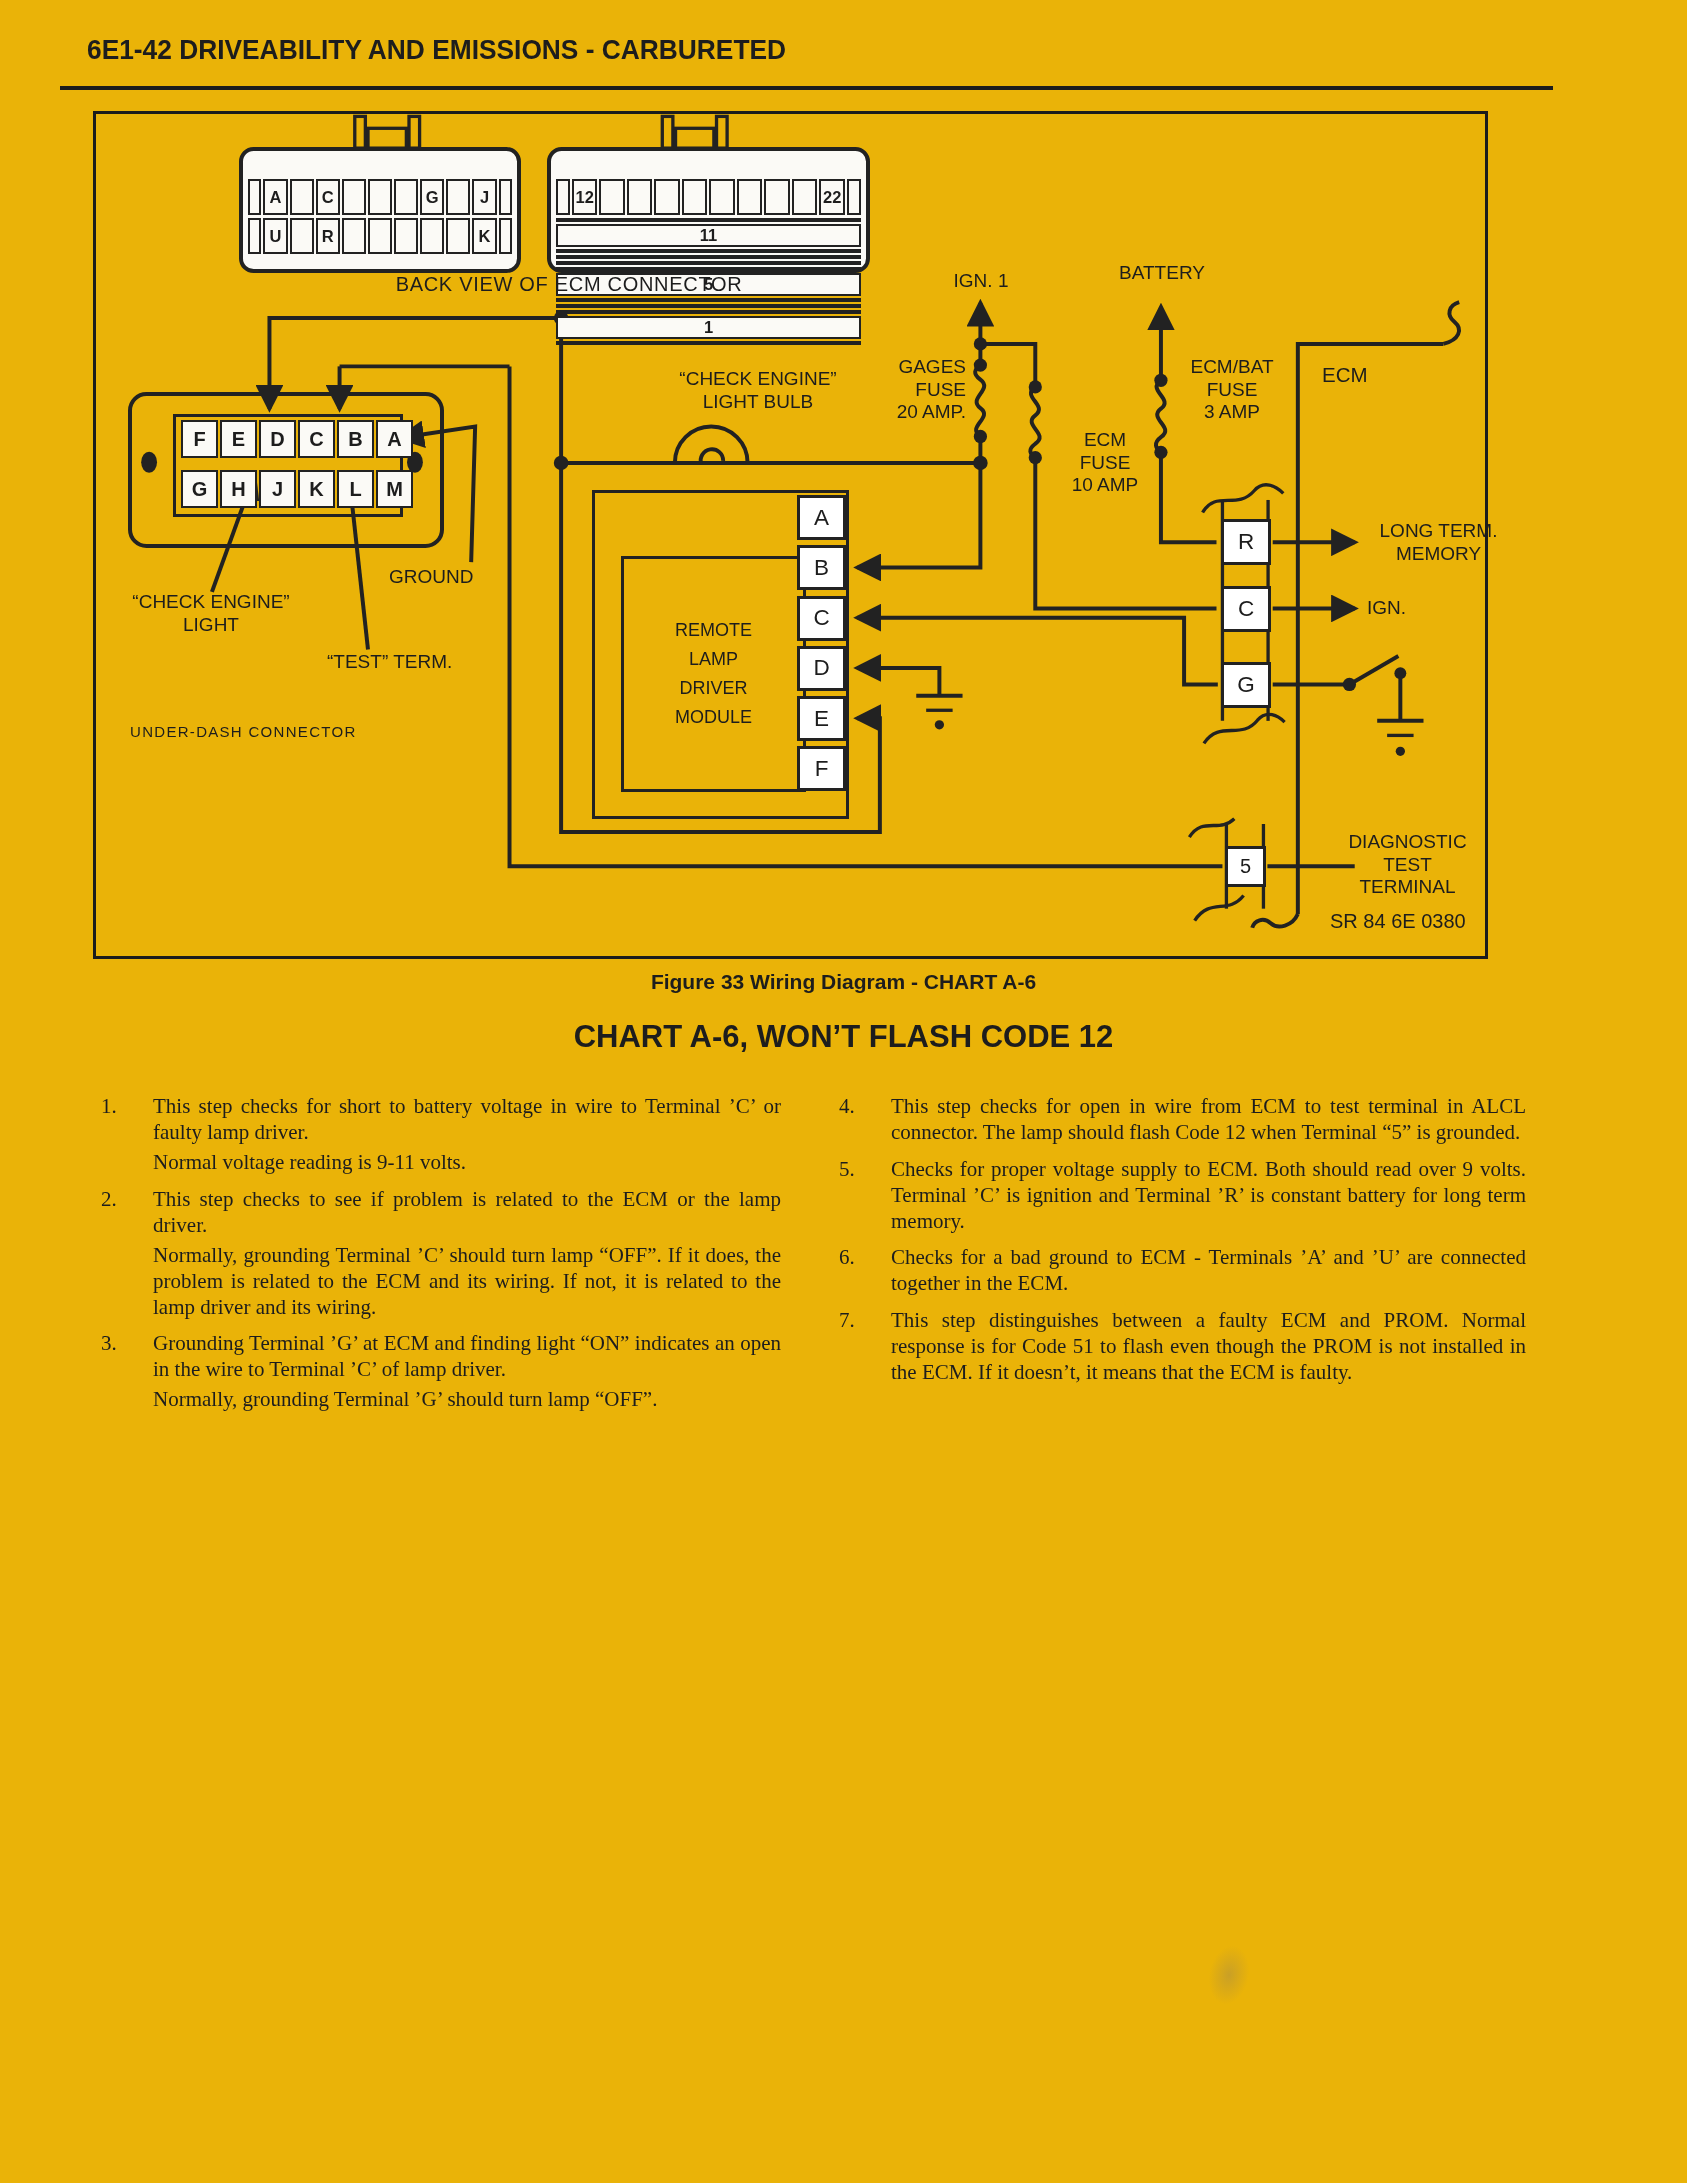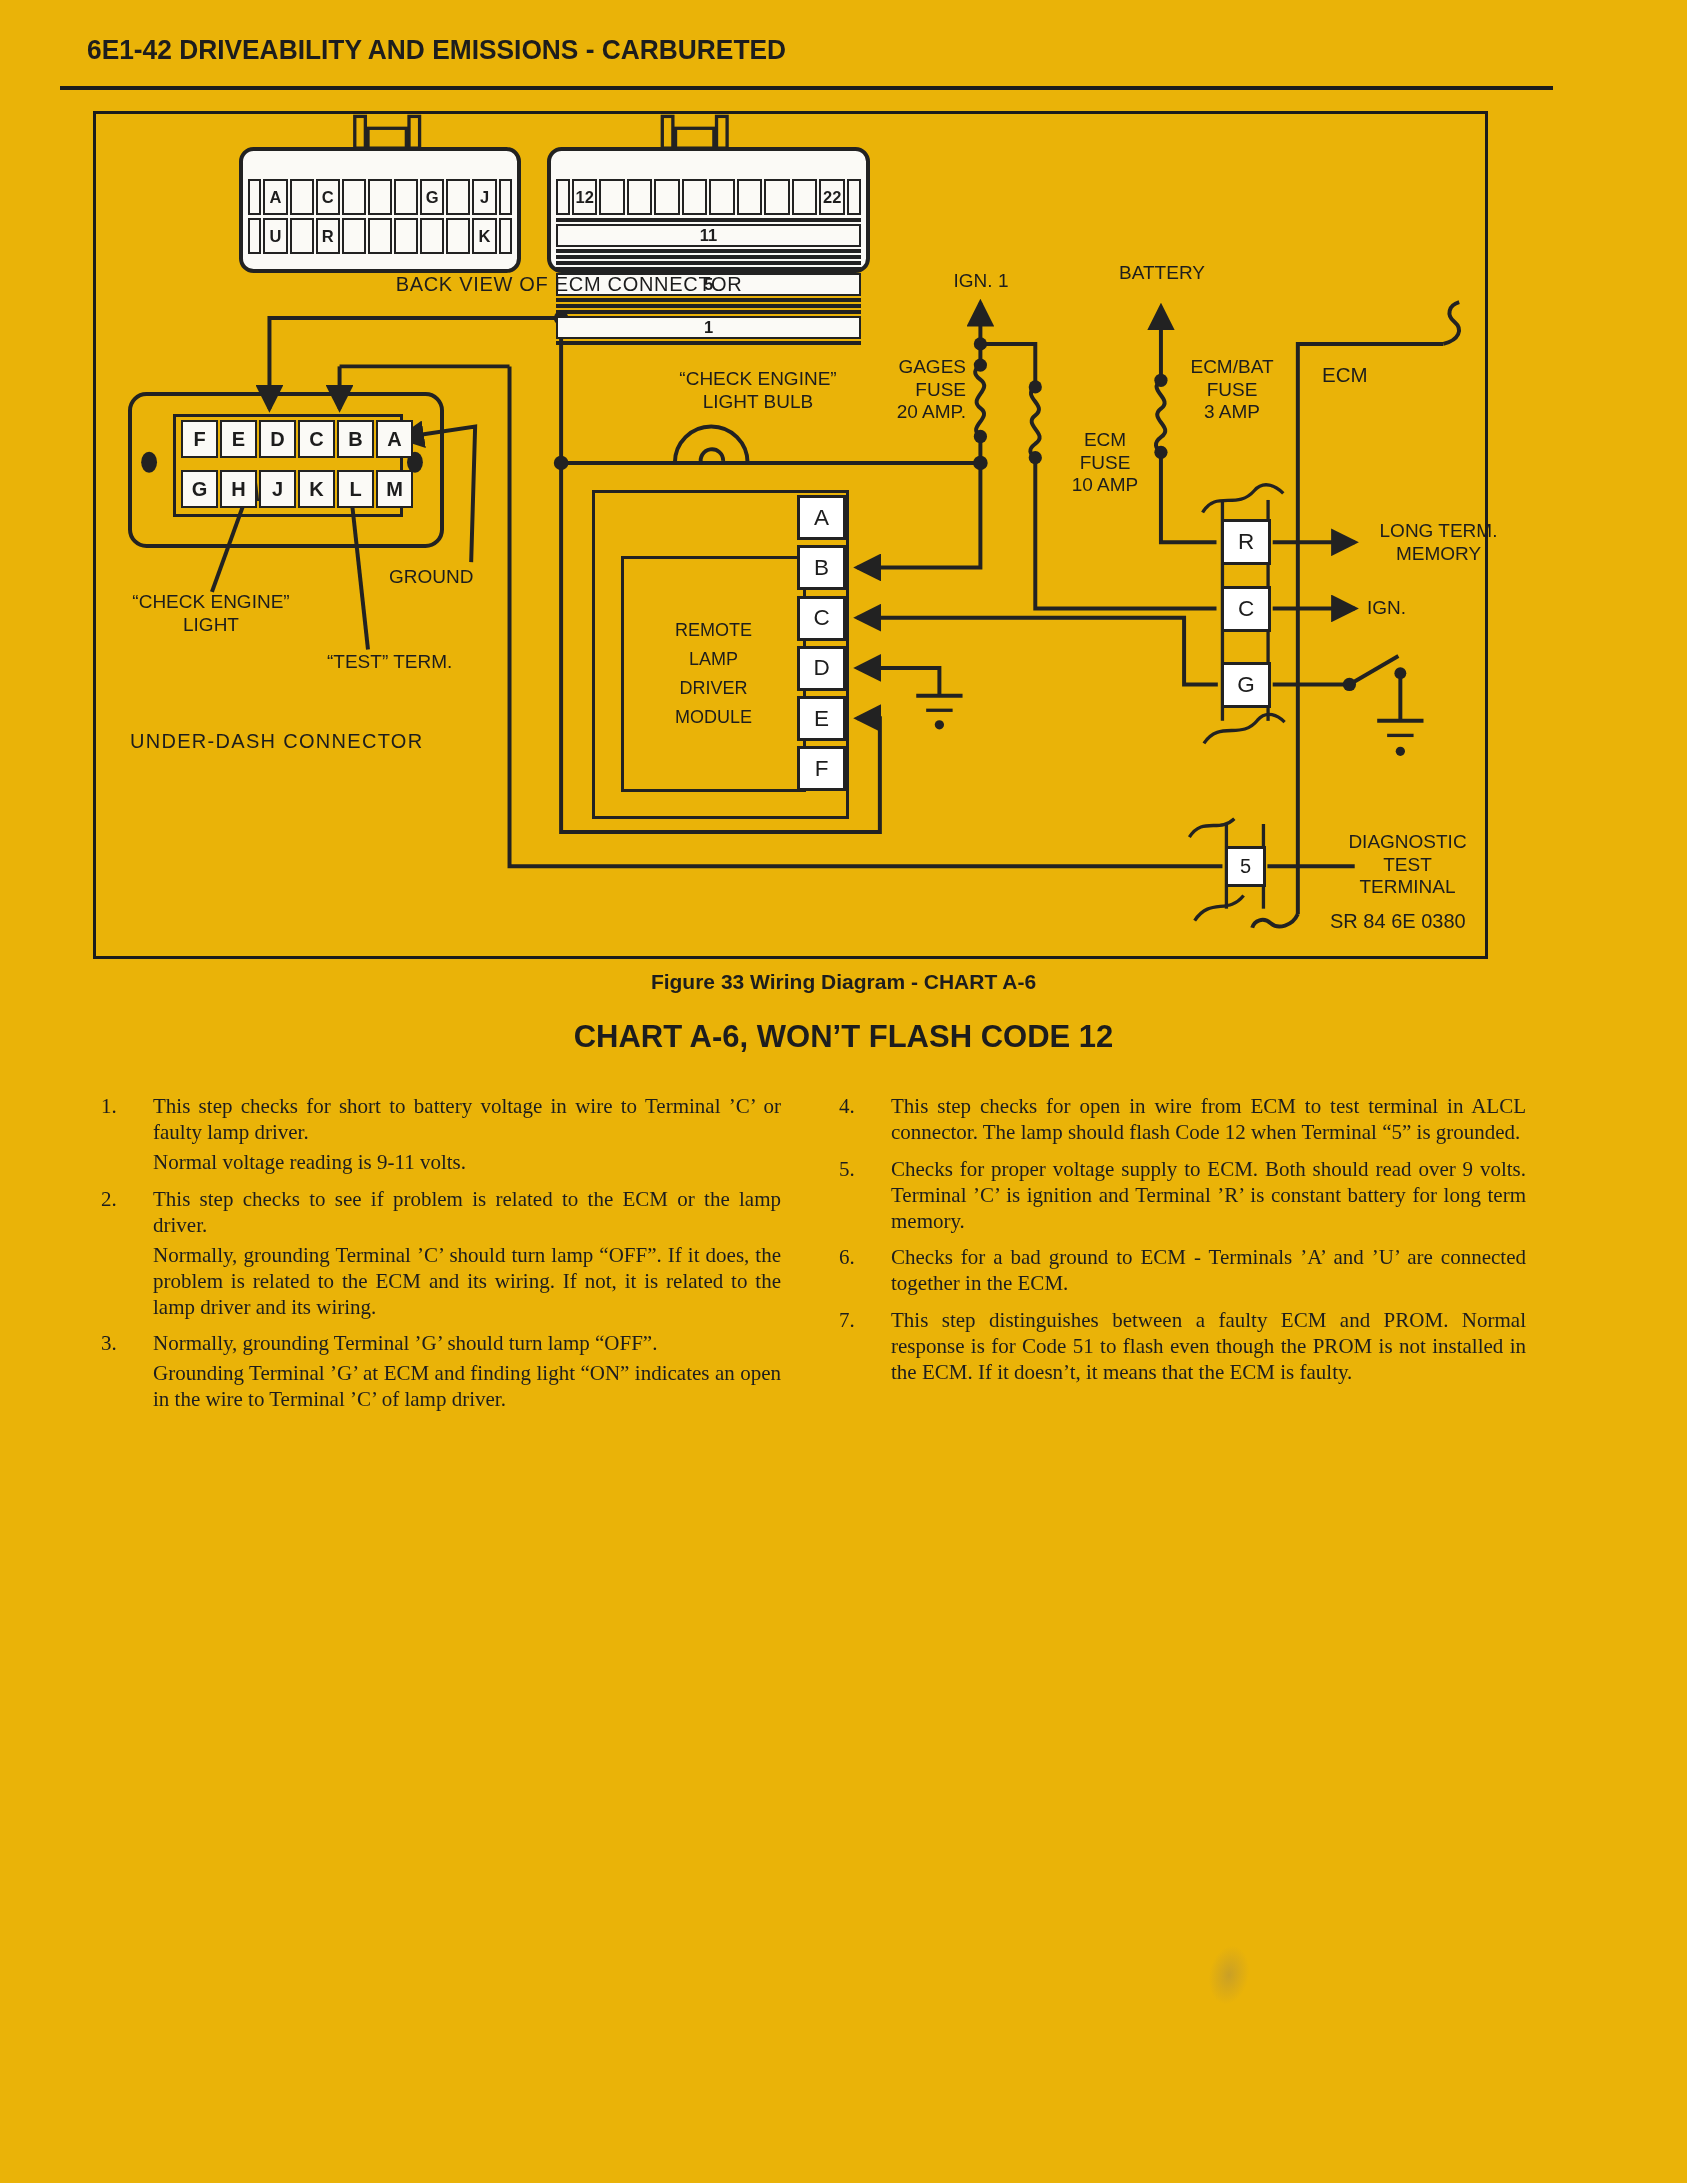--- a/index.html
+++ b/index.html
@@ -234,21 +234,21 @@
       <div class="ud-cell">H</div>
       <div class="ud-cell">J</div>
       <div class="ud-cell">K</div>
       <div class="ud-cell">L</div>
       <div class="ud-cell">M</div>
     </div>
   <div class="lbl c" style="left:105px;top:591px;width:212px;">“CHECK ENGINE”
 LIGHT</div>
   <div class="lbl" style="left:389px;top:566px;width:132px;">GROUND</div>
   <div class="lbl" style="left:327px;top:651px;width:185px;">“TEST” TERM.</div>
-  <div class="lbl" style="left:130px;top:721px;width:344px;letter-spacing:1.3px;font-size:20px;margin-top:9px;">UNDER-DASH CONNECTOR</div>
+  <div class="lbl" style="left:130px;top:721px;width:344px;letter-spacing:1.3px;font-size:15px;">UNDER-DASH CONNECTOR</div>
 
   <div class="lbl c" style="left:652px;top:368px;width:212px;">“CHECK ENGINE”
 LIGHT BULB</div>
   <div class="lbl r" style="left:867px;top:356px;width:99px;">GAGES
 FUSE
 20 AMP.</div>
   <div class="lbl c" style="left:928px;top:270px;width:106px;">IGN. 1</div>
   <div class="lbl c" style="left:1106px;top:262px;width:112px;">BATTERY</div>
   <div class="lbl c" style="left:1049px;top:429px;width:112px;">ECM
 FUSE
@@ -301,22 +301,22 @@
     <div class="step">
       <div class="num">2.</div>
       <div class="ptxt">
           <p class="para">This step checks to see if problem is related to the ECM or the lamp driver.</p>
         <p class="para">Normally, grounding Terminal ’C’ should turn lamp “OFF”. If it does, the problem is related to the ECM and its wiring. If not, it is related to the lamp driver and its wiring.</p>
         </div>
     </div>
     <div class="step">
       <div class="num">3.</div>
       <div class="ptxt">
-          <p class="para">Normally, grounding Terminal ’G’ should turn lamp “OFF”.</p>
-        <p class="para">Grounding Terminal ’G’ at ECM and finding light “ON” indicates an open in the wire to Terminal ’C’ of lamp driver.</p>
+          <p class="para">Grounding Terminal ’G’ at ECM and finding light “ON” indicates an open in the wire to Terminal ’C’ of lamp driver.</p>
+        <p class="para">Normally, grounding Terminal ’G’ should turn lamp “OFF”.</p>
         </div>
     </div>
   </div>
   <div class="col" id="col2">
     <div class="step">
       <div class="num">4.</div>
       <div class="ptxt">
           <p class="para">This step checks for open in wire from ECM to test terminal in ALCL connector. The lamp should flash Code 12 when Terminal “5” is grounded.</p>
         </div>
     </div>

